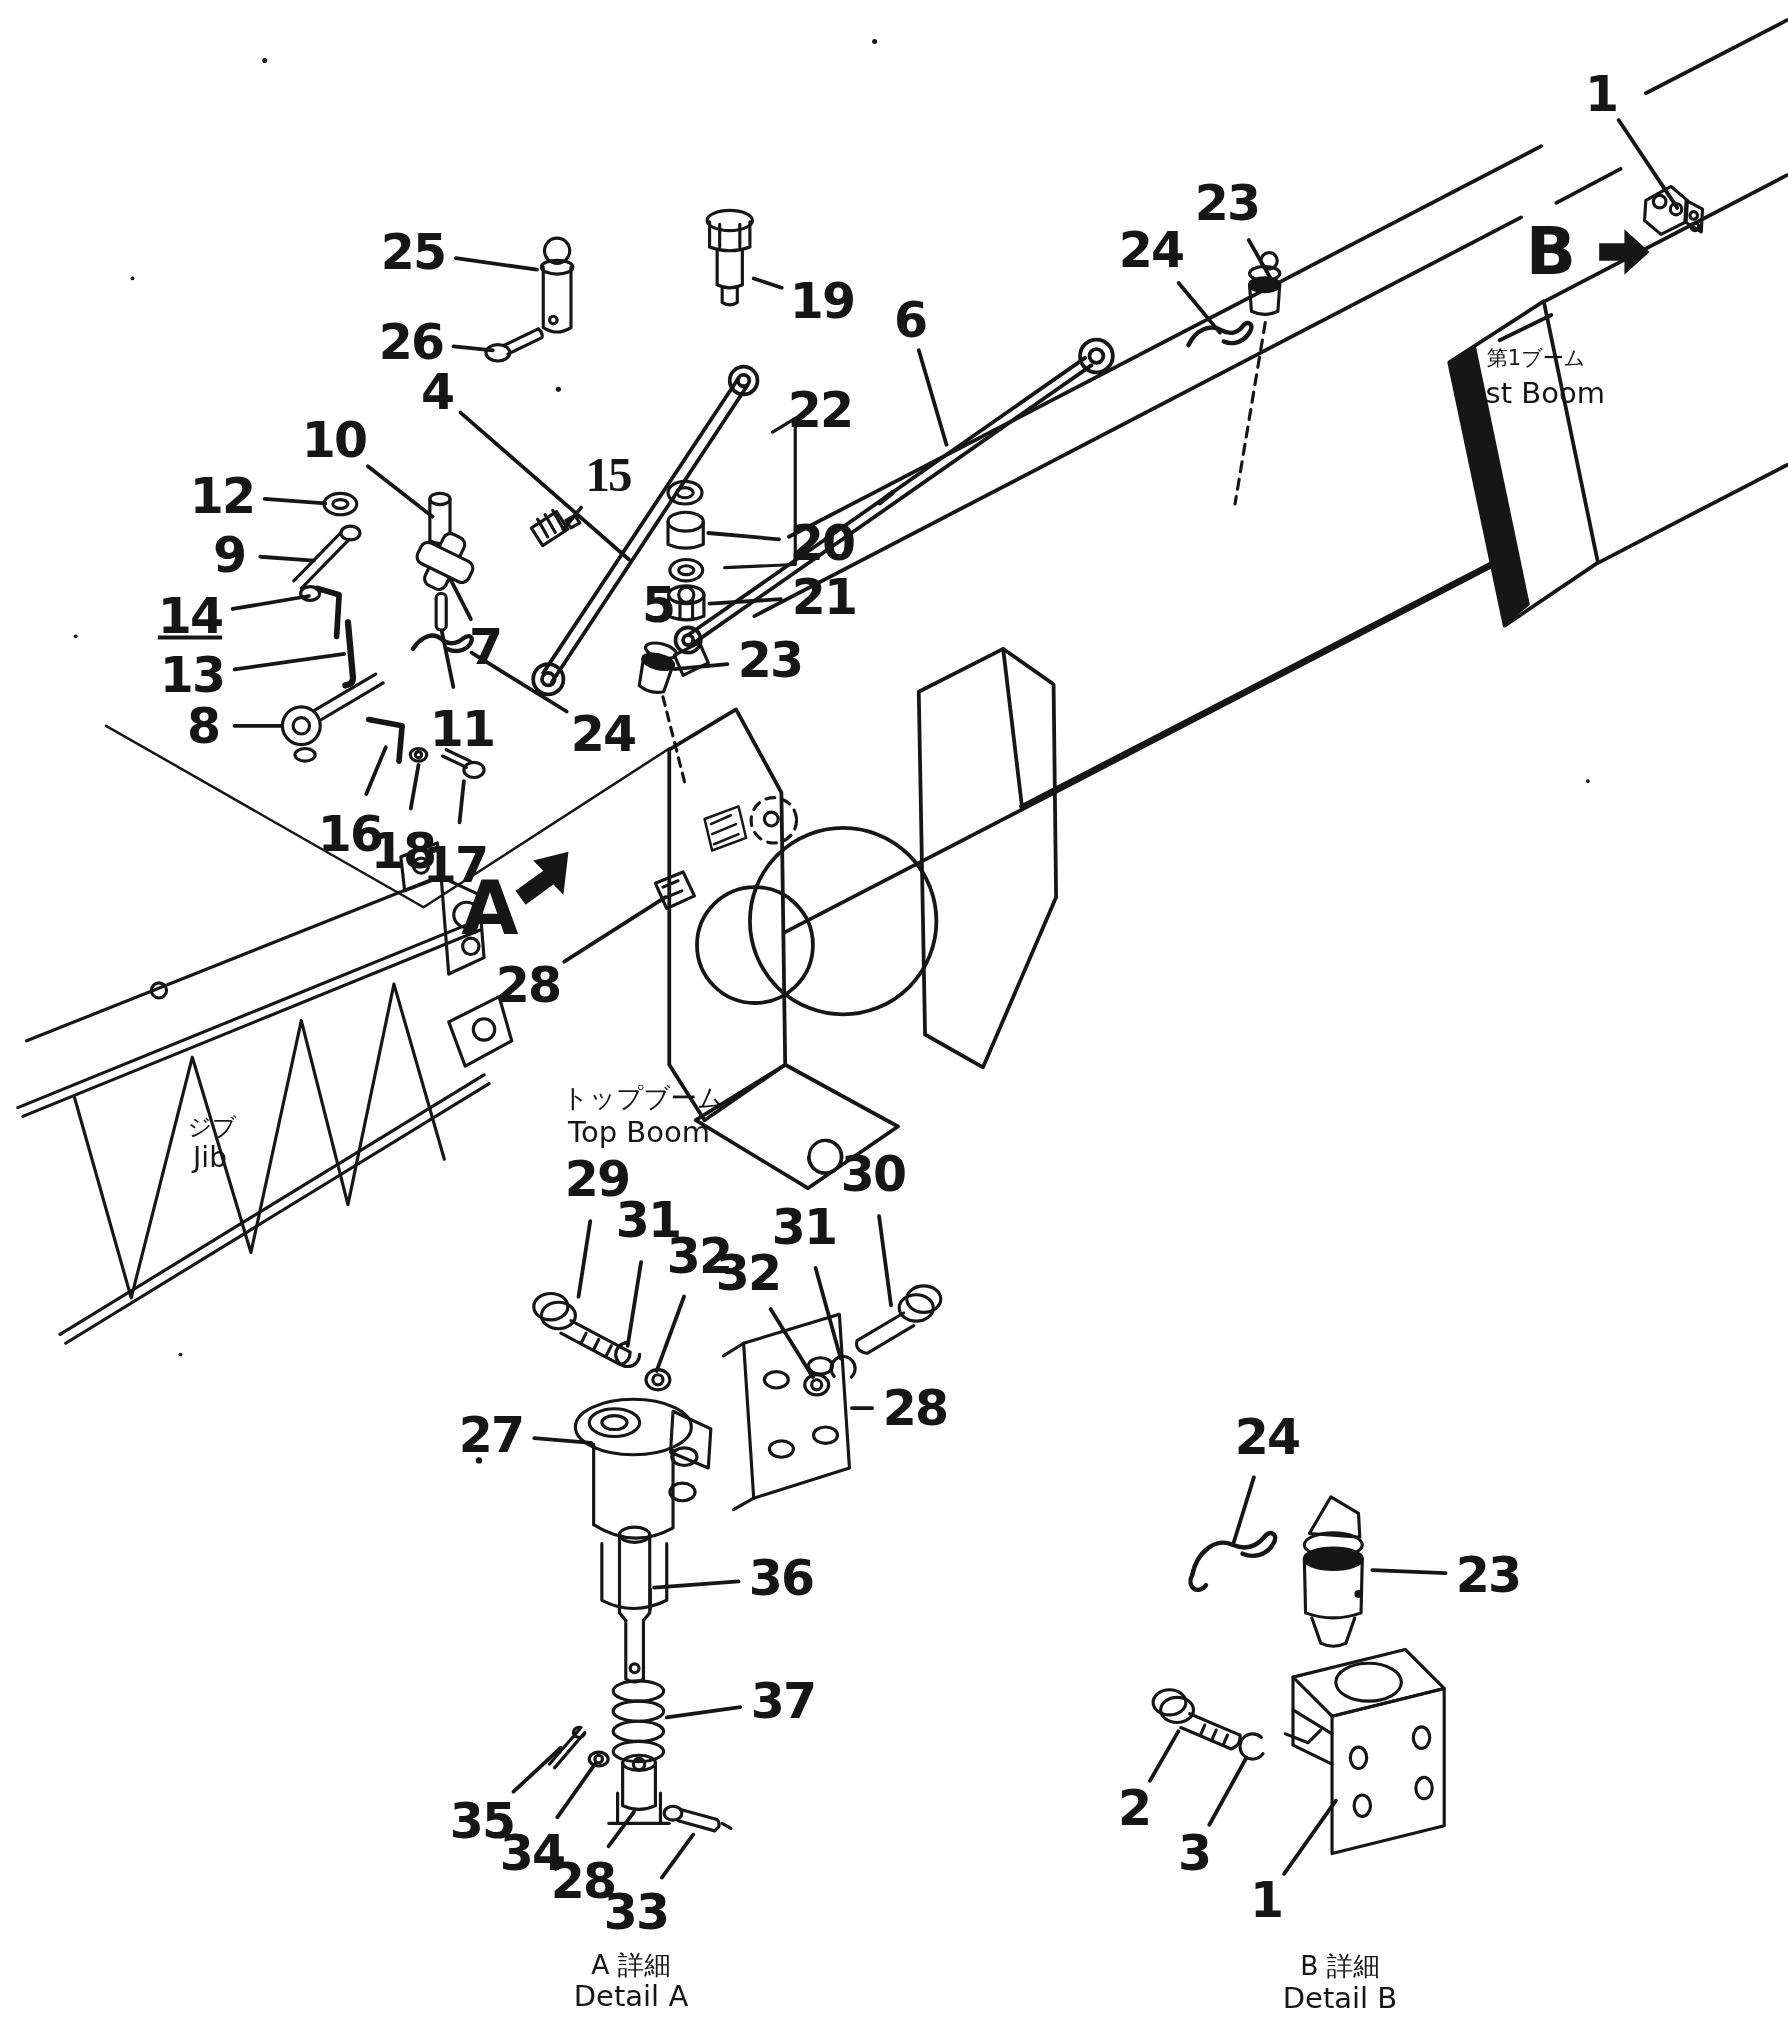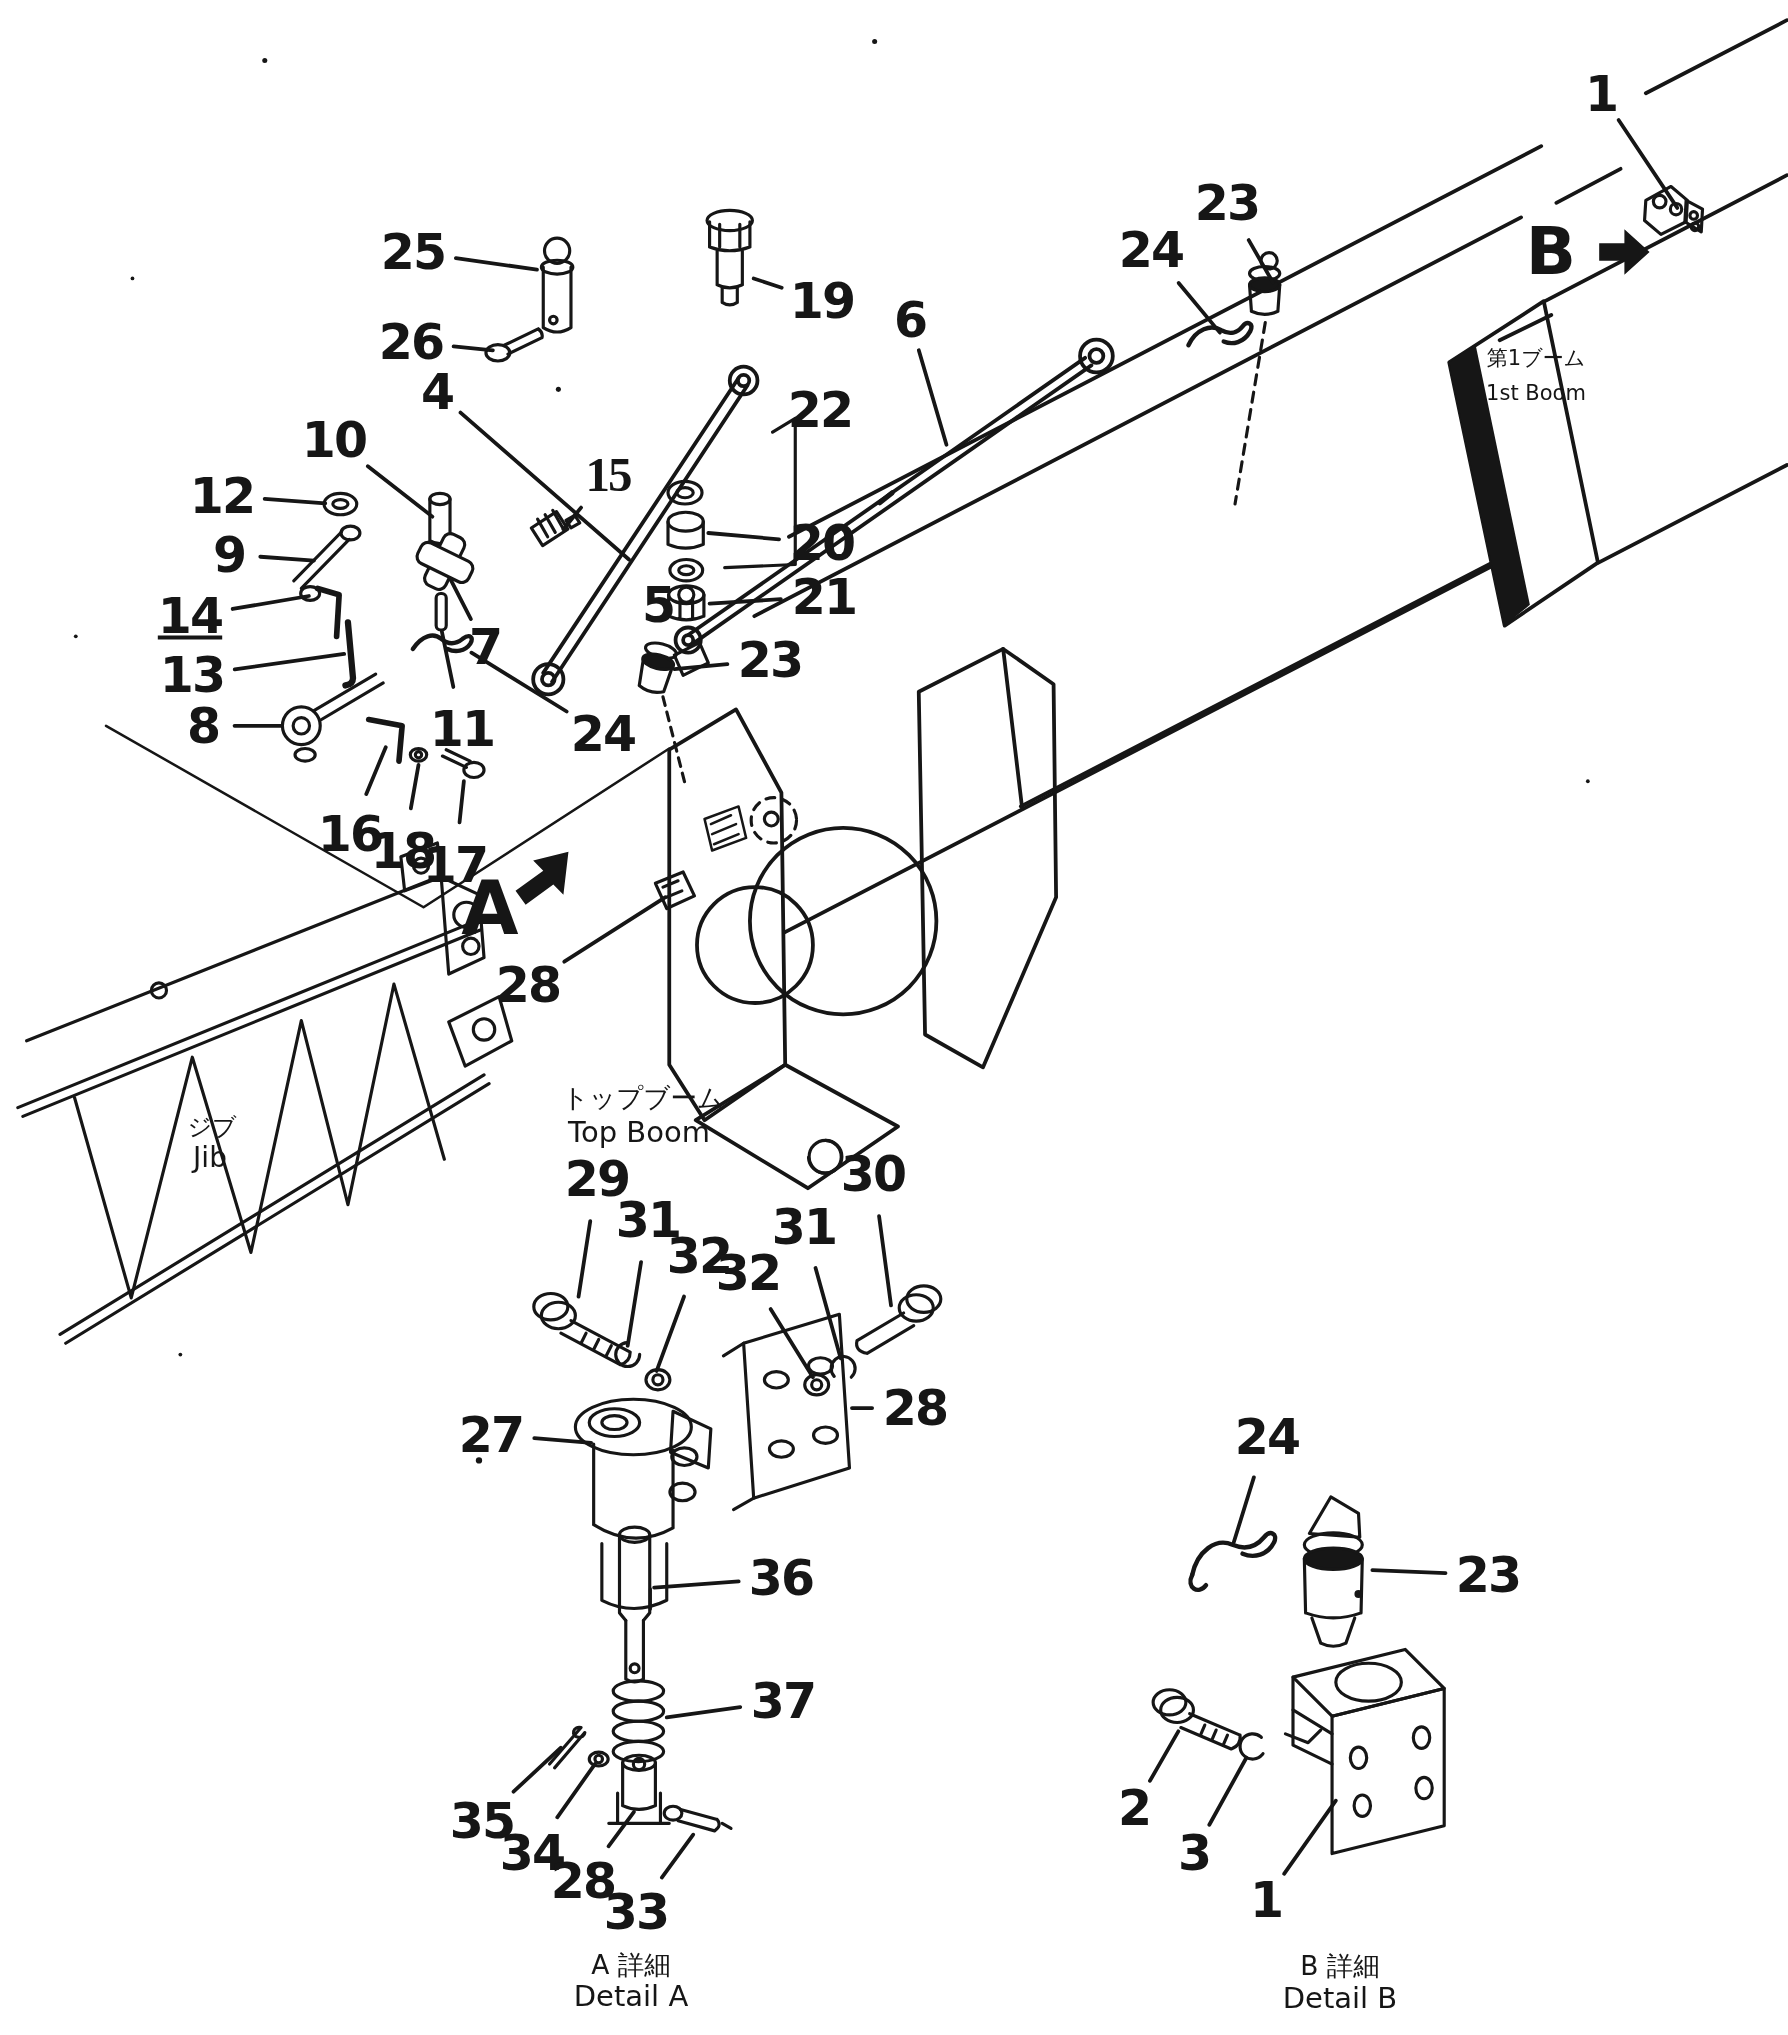--- a/index.html
+++ b/index.html
@@ -388,21 +388,21 @@
       <div class="callout" style="left: 482px; top: 1821px;">35</div>
       <div class="callout" style="left: 532px; top: 1853px;">34</div>
       <div class="callout" style="left: 583px; top: 1881px;">28</div>
       <div class="callout" style="left: 636px; top: 1912px;">33</div>
       <div class="callout" style="left: 1267px; top: 1437px;">24</div>
       <div class="callout" style="left: 1488px; top: 1575px;">23</div>
       <div class="callout" style="left: 1134px; top: 1808px;">2</div>
       <div class="callout" style="left: 1194px; top: 1853px;">3</div>
       <div class="callout" style="left: 1266px; top: 1900px;">1</div>
       <div class="caption" style="left: 1536px; top: 358px; font-size: 21px;">第1ブーム</div>
-      <div class="caption" style="left: 1536px; top: 393px; font-size: 21px;">1st Boom</div>
+      <div class="caption" style="left: 1536px; top: 393px; font-size: 29px;">1st Boom</div>
       <div class="caption" style="left: 643px; top: 1098px; font-size: 26.5px;">トップブーム</div>
       <div class="caption" style="left: 639px; top: 1132px; font-size: 29px;">Top Boom</div>
       <div class="caption" style="left: 212px; top: 1127px; font-size: 24px;">ジブ</div>
       <div class="caption" style="left: 210px; top: 1158px; font-size: 28px;">Jib</div>
       <div class="caption" style="left: 631px; top: 1965px; font-size: 26.5px;">A 詳細</div>
       <div class="caption" style="left: 631px; top: 1996px; font-size: 29px;">Detail A</div>
       <div class="caption" style="left: 1340px; top: 1966px; font-size: 26.5px;">B 詳細</div>
       <div class="caption" style="left: 1340px; top: 1998px; font-size: 29px;">Detail B</div>
       <div class="marker" style="left: 490px; top: 908px; font-size: 74px;">A</div>
       <div class="marker" style="left: 1551px; top: 252px; font-size: 66px;">B</div>

